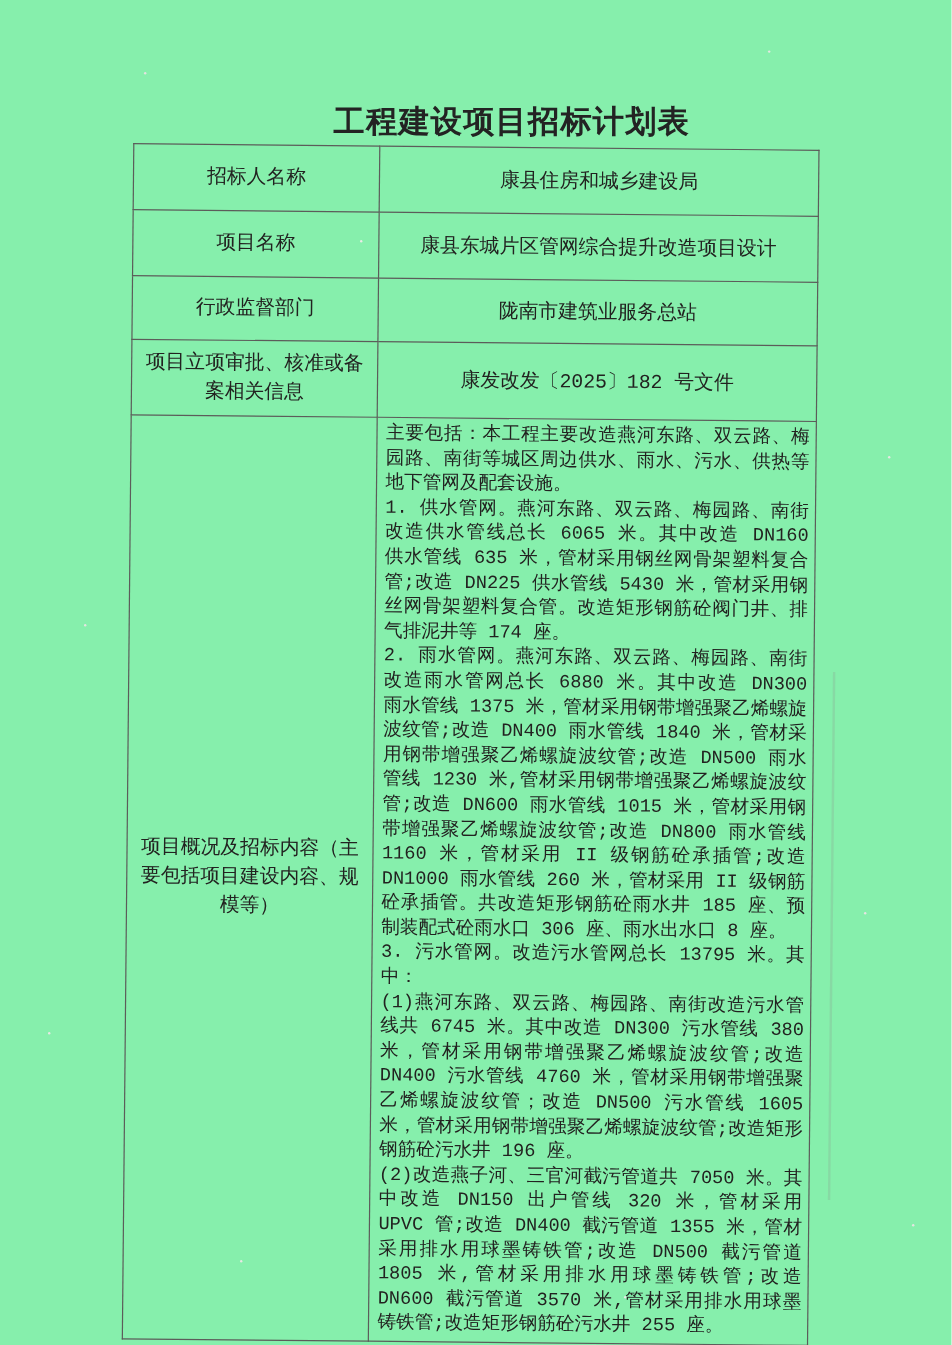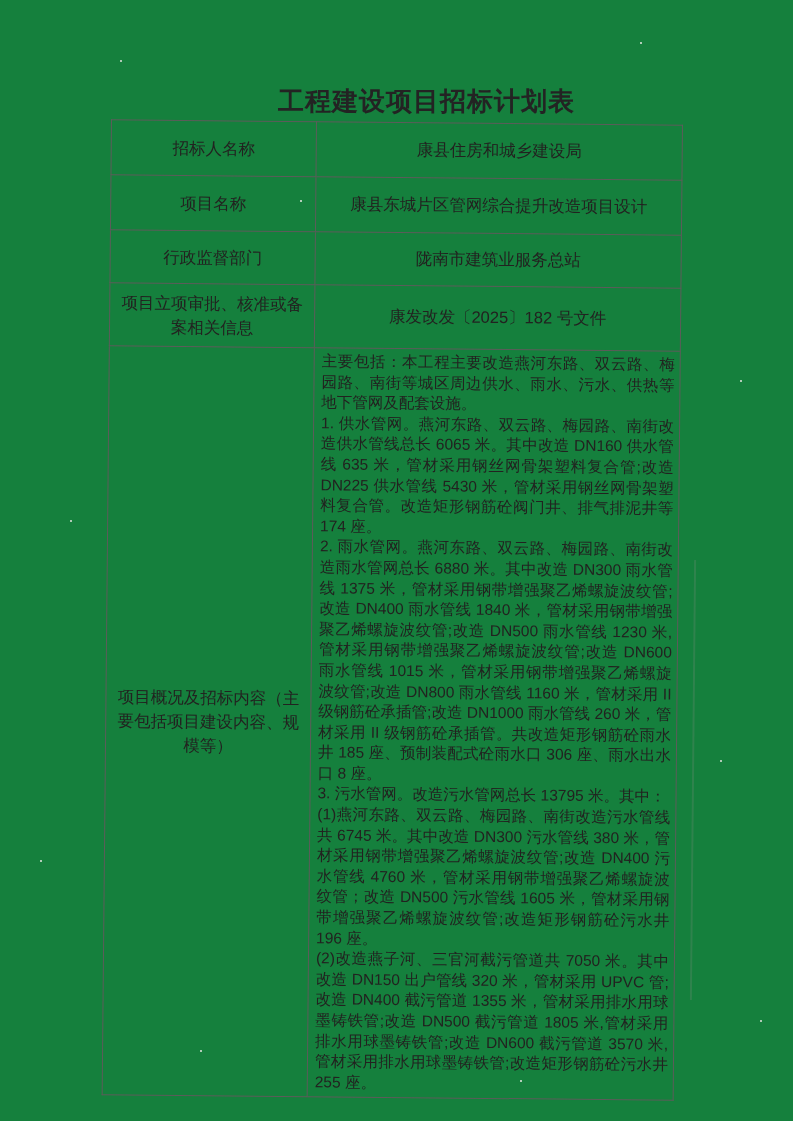--- a/index.html
+++ b/index.html
@@ -4,23 +4,23 @@
 <style>
   html, body {
     margin: 0;
     padding: 0;
     background: #ffffff;
   }
   .page {
     position: relative;
     width: 793px;
     height: 1121px;
-    background: #15803d;
+    background: #86efac;
     overflow: hidden;
-    font-family: Liberation Sans, sans-serif;
+    font-family: Liberation Mono, monospace;
     color: #1e1e1e;
   }
   
   .noise {
     position: absolute;
     width: 2px; height: 2px;
     border-radius: 50%;
     background: transparent;
     box-shadow:
       120px 60px 0 0 #e3e3df,

